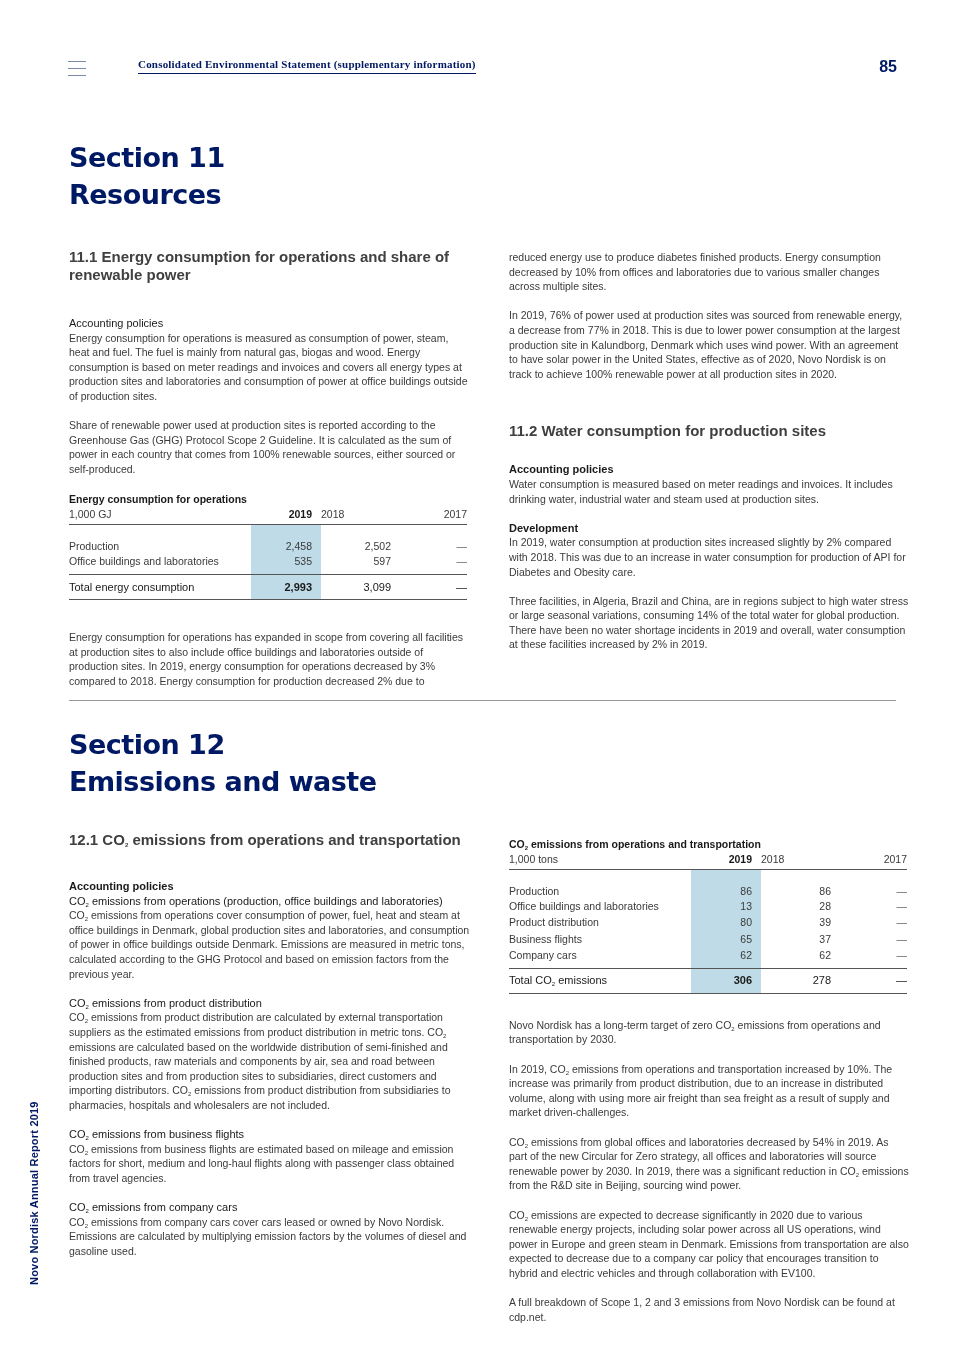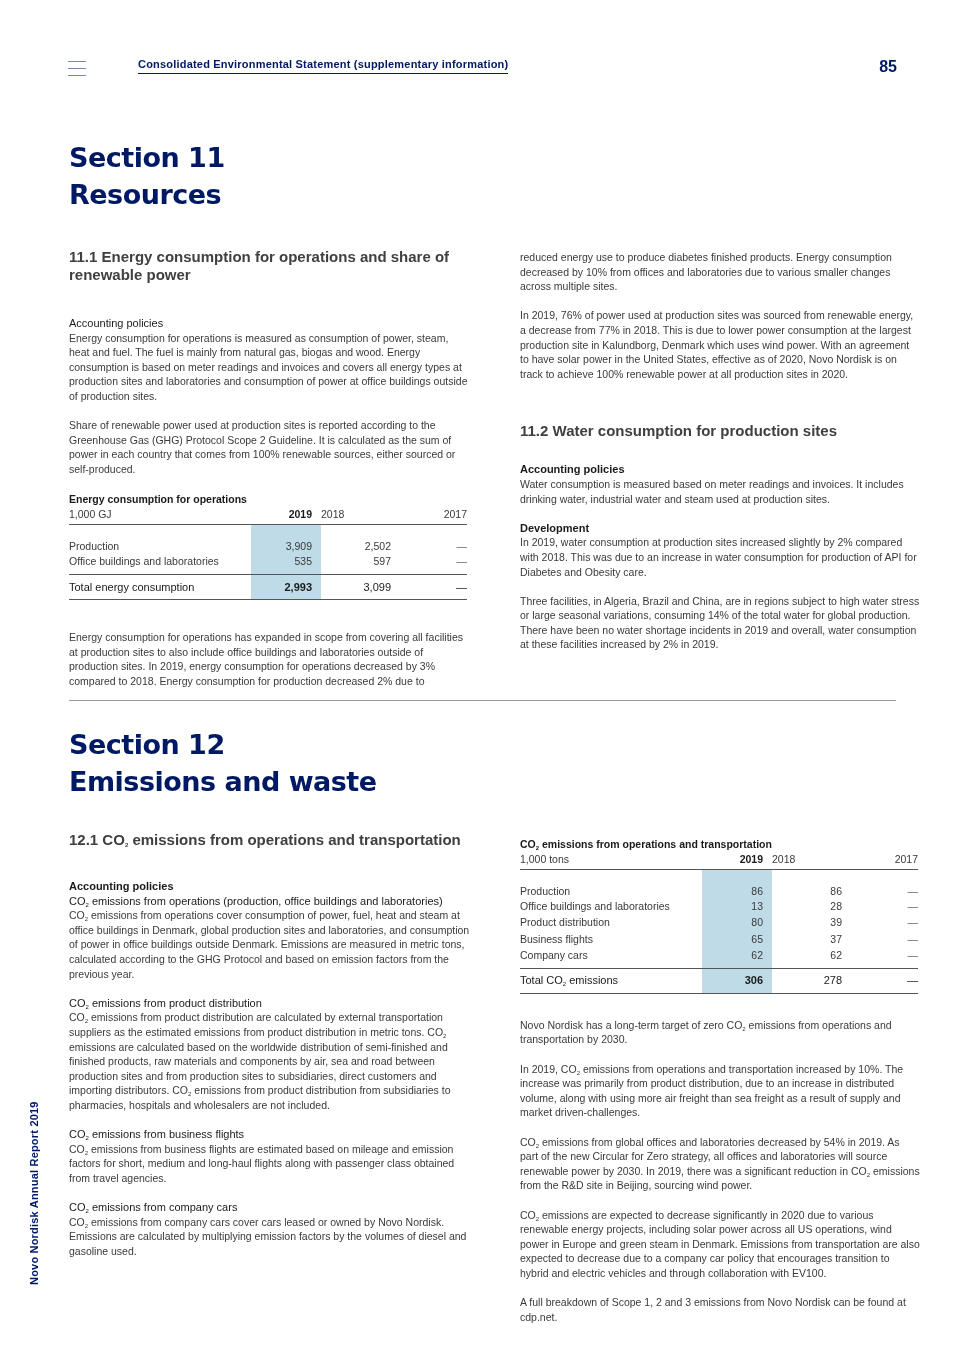--- a/index.html
+++ b/index.html
@@ -2,30 +2,30 @@
 <html><head>
 <meta charset="utf-8">
 <style>
   * { box-sizing: border-box; margin: 0; padding: 0; }
   html, body { width: 965px; height: 1365px; background: #ffffff; }
   body { position: relative; font-family: "Liberation Sans", sans-serif; color: #3a3a3a; overflow: hidden; }
 
   .menu-icon { position: absolute; left: 68px; top: 61px; width: 18px; height: 16px; }
   .menu-icon span { display: block; height: 1px; background: #7a8aa8; margin-bottom: 6px; }
 
-  .running-title { position: absolute; left: 138px; top: 58px; font-size: 11px; font-weight: bold; color: #001965; letter-spacing: 0.2px; padding-bottom: 3px; border-bottom: 1px solid #001965; }
+  .running-title { position: absolute; left: 138px; top: 58px; font-size: 11px; font-weight: bold; color: #001965; letter-spacing: 0.2px; padding-bottom: 3px; border-bottom: 1px solid #001965; font-family: Liberation Serif, serif; }
   .page-number { position: absolute; right: 68px; top: 58px; font-size: 16px; font-weight: bold; color: #001965; }
 
   .side-label { position: absolute; left: 28px; top: 1285px; transform-origin: 0 0; transform: rotate(-90deg); font-size: 11px; font-weight: bold; color: #001965; white-space: nowrap; letter-spacing: 0.2px; }
 
   .section-title { position: absolute; left: 69px; font-family: "DejaVu Sans", sans-serif; font-weight: bold; font-size: 27px; line-height: 37px; color: #001965; letter-spacing: -0.5px; }
 
   .col { position: absolute; width: 400px; font-size: 10.5px; line-height: 14.6px; color: #3a3a3a; }
   .col.left { left: 69px; }
-  .col.right { left: 520px; }
+  .col.right { left: 509px; }
 
   h2.sub { font-size: 15px; line-height: 18px; font-weight: bold; color: #404040; }
   h3.hd { font-size: 11px; line-height: 14.6px; font-weight: bold; color: #1a1a1a; }
   h3.hd.light { font-weight: normal; color: #1a1a1a; }
   p.par { margin: 0; }
   .gap { height: 14.6px; }
   sub { font-size: 6px; vertical-align: -2px; line-height: 0; }
 
   table.data { width: 398px; border-collapse: collapse; font-size: 10.5px; color: #3a3a3a; }
   table.data th, table.data td { padding: 0; height: 16.3px; }
@@ -80,21 +80,21 @@
           <th class="cap" colspan="4">Energy consumption for operations</th>
         </tr>
     <tr class="unit">
       <td>1,000 GJ</td>
       <td class="yr19">2019</td>
       <td class="yr18">2018</td>
       <td class="yr17">2017</td>
     </tr>
     <tr class="first">
       <td>Production</td>
-      <td class="num c19">3,909</td>
+      <td class="num c19">2,458</td>
       <td class="num c18">2,502</td>
       <td class="num c17 dash">—</td>
     </tr>
     <tr>
       <td>Office buildings and laboratories</td>
       <td class="num c19">535</td>
       <td class="num c18">597</td>
       <td class="num c17 dash">—</td>
     </tr>
     <tr class="spacer">

